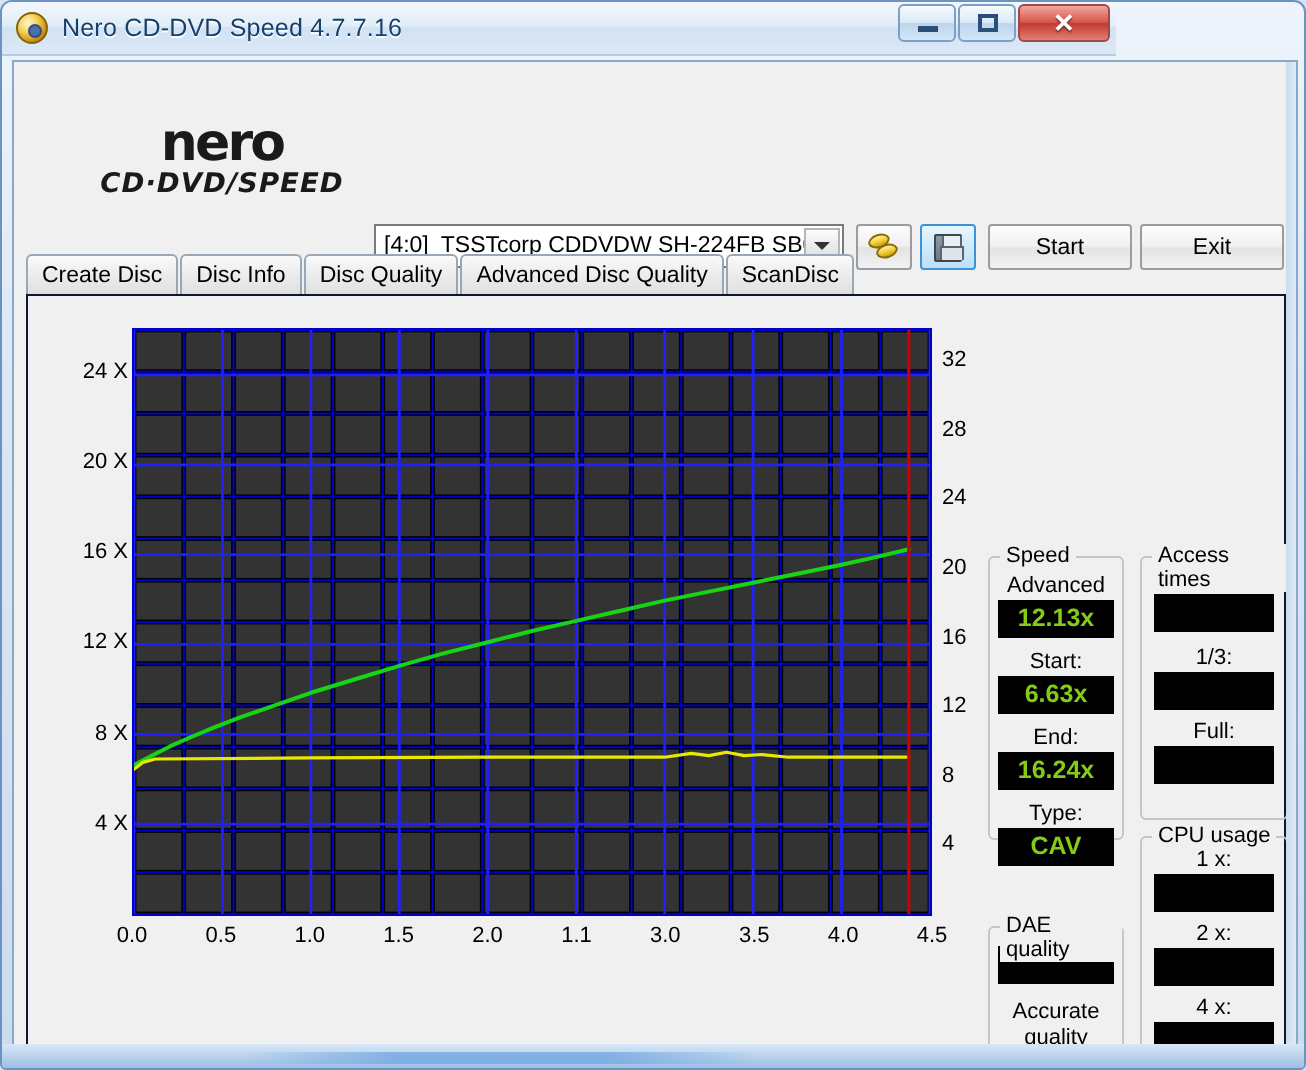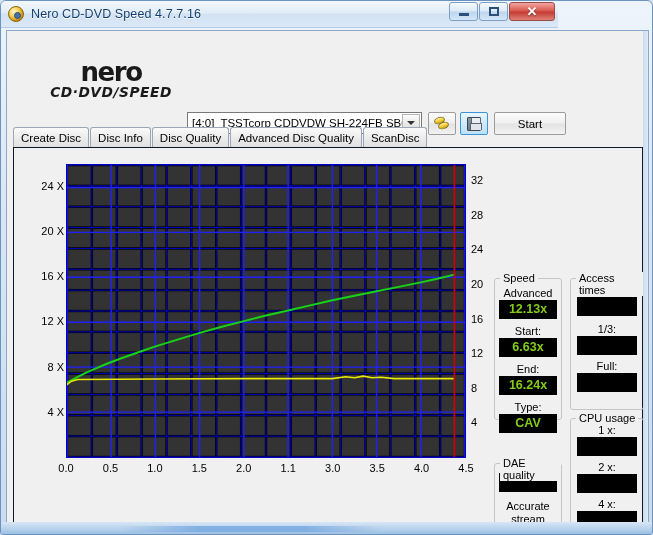--- a/index.html
+++ b/index.html
@@ -318,20 +318,21 @@
       <div class="tbtn" id="btn-eject">
         <span class="ico-eject">
             <span class="d1"></span>
             <span class="d2"></span>
           </span>
       </div>
       <div class="tbtn" id="btn-save">
         <span class="ico-floppy"></span>
       </div>
       <div class="tbtn" id="btn-start">Start</div>
+      <div class="tbtn" id="btn-exit">Exit</div>
     </div>
 
     <div id="tabs">
       <div class="tab">Create Disc</div>
       <div class="tab">Disc Info</div>
       <div class="tab">Disc Quality</div>
       <div class="tab">Advanced Disc Quality</div>
       <div class="tab">ScanDisc</div>
     </div>
 
@@ -661,21 +662,21 @@
           <div class="fieldlabel" style="margin-top:6px;">Type:</div>
           <div class="valuebox">CAV</div>
         </div>
       </div>
 
       <div class="group" id="grp-dae">
         <span class="glabel">DAE quality</span>
         <div style="padding:9px 4px 0 4px;">
           <div class="valuebox empty"></div>
           <div class="fieldlabel" style="margin-top:8px;">Accurate</div>
-          <div class="fieldlabel">stream</div>
+          <div class="fieldlabel">quality</div>
           <div class="chk"></div>
         </div>
       </div>
 
       <div class="group" id="grp-access">
         <span class="glabel">Access times</span>
         <div style="padding:5px 6px 0 6px;">
           <div class="fieldlabel">Random:</div>
           <div class="valuebox empty"></div>
           <div class="fieldlabel" style="margin-top:7px;">1/3:</div>

